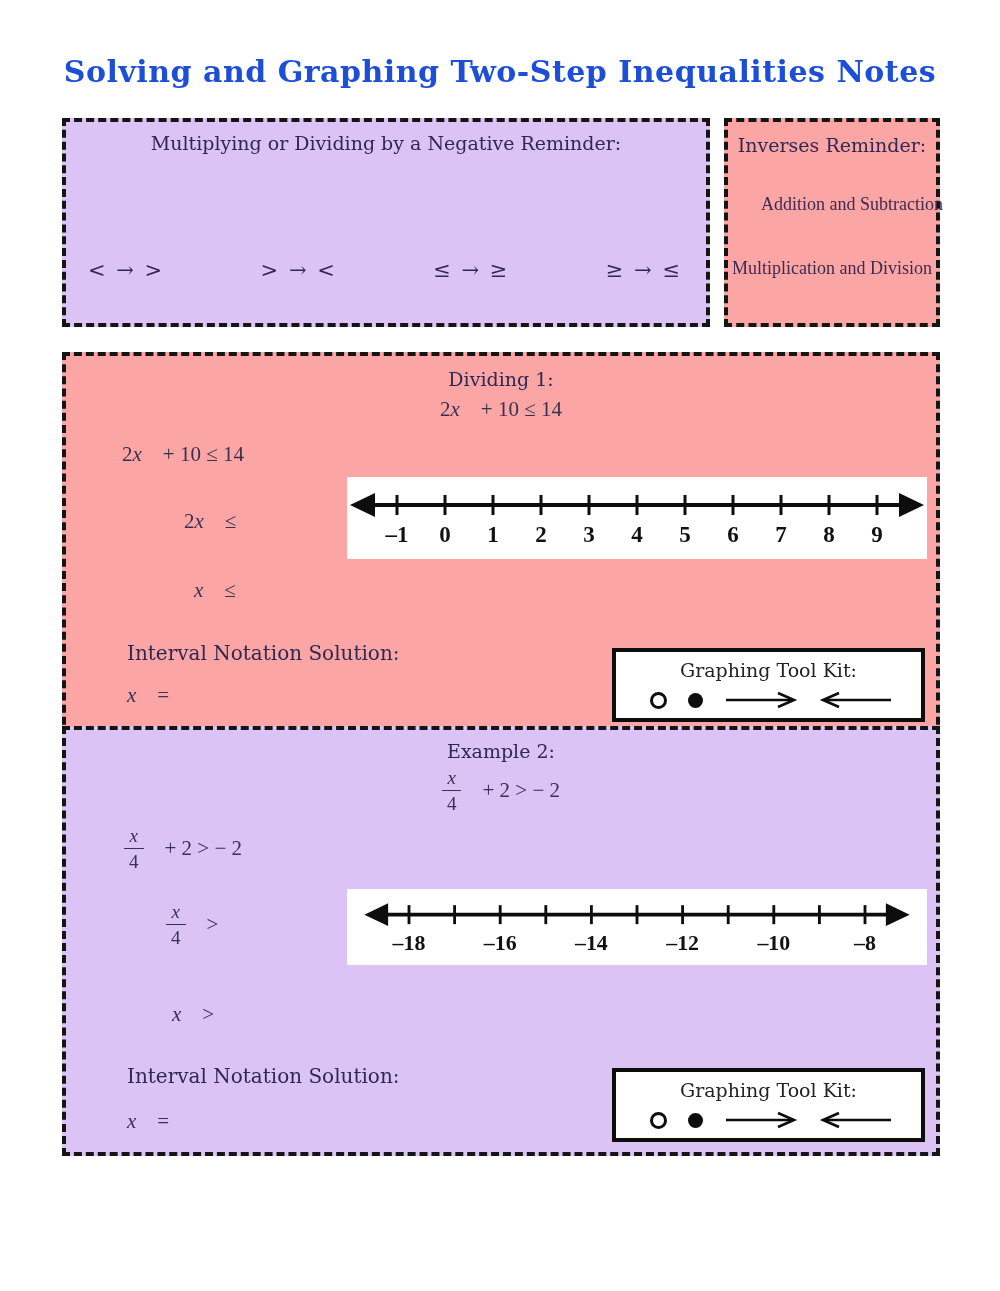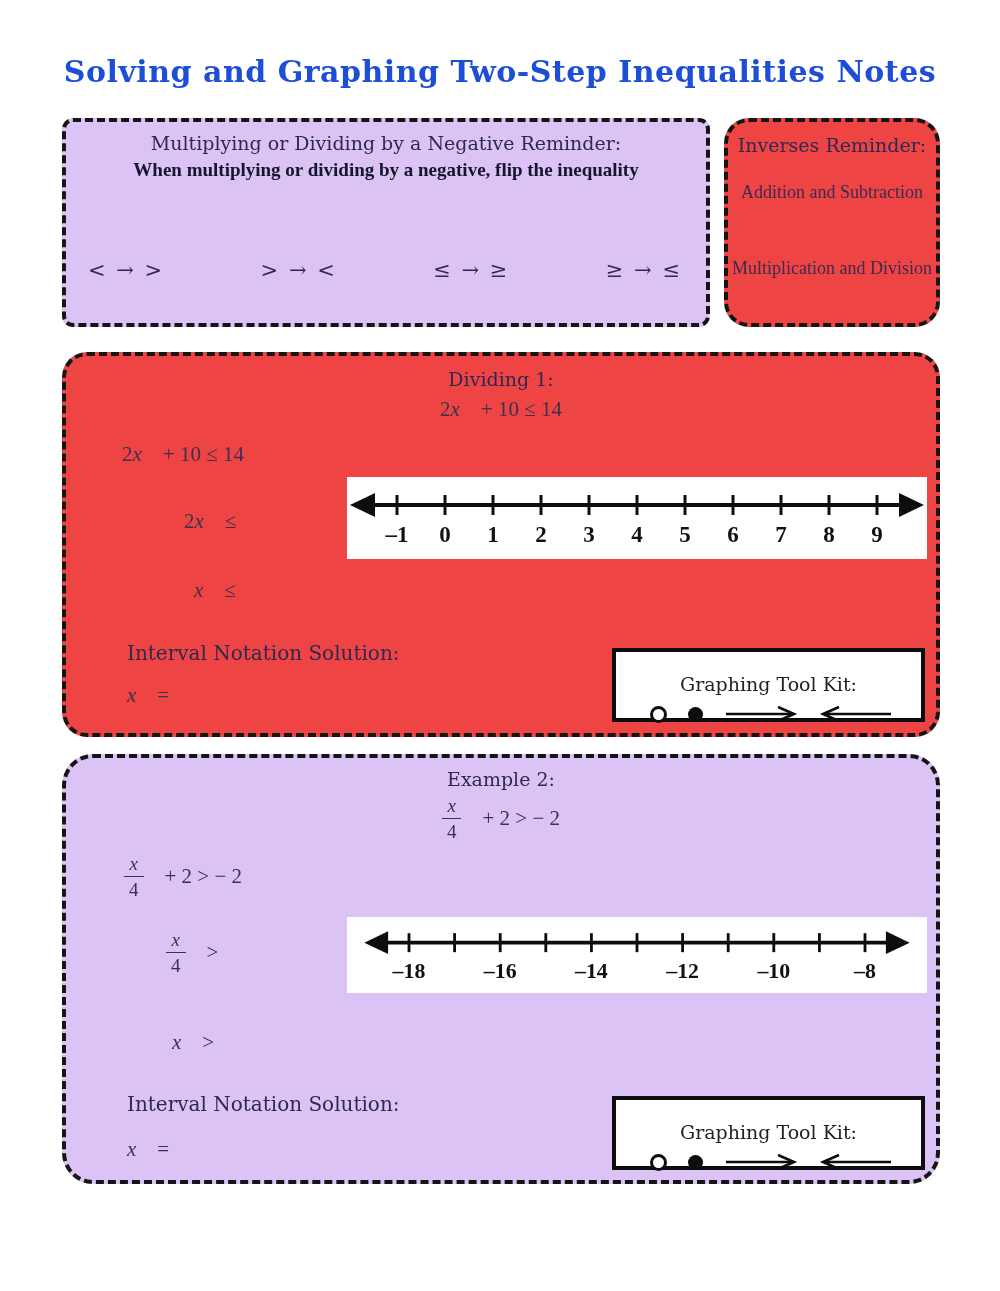--- a/index.html
+++ b/index.html
@@ -11,21 +11,21 @@
     color:#2e2843;
     overflow:hidden;
   }
   .page-title{
     position:absolute;left:0;top:54px;width:100%;
     text-align:center;font-size:30px;font-weight:bold;color:#1d4ed8;
     letter-spacing:.5px;
   }
   .box{position:absolute;border:4px dashed #151515;box-sizing:border-box;}
   .purple{background:#dcc3f6;}
-  .pink{background:#ef4444;border-radius:25px;}
+  .pink{background:#fca5a5;}
 
   .centered{position:absolute;left:0;width:100%;text-align:center;}
   .heading{font-size:19px;color:#2e2852;}
   .rule-bold{font-family:"Liberation Serif", serif;font-weight:bold;font-size:19px;color:#15152e;}
   .flips-row{position:absolute;left:0;top:136px;width:100%;display:flex;justify-content:space-between;padding:0 24px 0 22px;box-sizing:border-box;}
   .flip-item{font-size:21px;color:#2e2852;letter-spacing:2px;}
   .inv-item{font-family:"Liberation Serif", serif;font-size:18px;color:#3c2a50;}
 
   .math{font-family:"Liberation Serif", serif;font-size:21px;color:#383150;}
   .math .var{font-style:italic;}
@@ -33,36 +33,35 @@
   .frac{display:inline-flex;flex-direction:column;align-items:center;line-height:1;}
   .frac .num{font-style:italic;font-size:19px;padding-bottom:3px;}
   .frac .den{border-top:1.6px solid #383150;font-size:19px;padding:3px 5px 0 5px;}
 
   .numberline{position:absolute;background:#ffffff;}
   .numberline svg{display:block;width:100%;height:100%;}
 
   .toolkit{
     position:absolute;background:#ffffff;border:4px solid #0d0d0d;box-sizing:border-box;
   }
-  .toolkit-heading{margin-top:21px;text-align:center;font-size:19px;color:#222222;}
+  .toolkit-heading{margin-top:7px;text-align:center;font-size:19px;color:#222222;}
   .toolkit-row{display:flex;align-items:center;justify-content:space-between;padding:10px 28px 0 34px;}
   .dot-open{width:11px;height:11px;border:3px solid #0d0d0d;border-radius:50%;background:#ffffff;}
   .dot-closed{width:15px;height:15px;border-radius:50%;background:#0d0d0d;}
   .stroke{stroke:#0d0d0d;}
 </style>
 </head>
 <body>
 
 <div class="page">
 
   <div class="page-title">Solving and Graphing Two-Step Inequalities Notes</div>
 
-  <div class="box purple" style="left:62px;top:118px;width:648px;height:209px;border-radius:11px;">
+  <div class="box purple" style="left:62px;top:118px;width:648px;height:209px;">
     <div class="centered heading" style="top:10px;">Multiplying or Dividing by a Negative Reminder:</div>
-    <div class="centered rule-bold" style="top:37px;">When multiplying or dividing by a negative, flip the inequality</div>
     <div class="flips-row">
       <span class="flip-item">
         <span>&lt;</span>
         <span>→</span>
         <span>&gt;</span>
       </span>
       <span class="flip-item">
         <span>&gt;</span>
         <span>→</span>
         <span>&lt;</span>
@@ -75,21 +74,21 @@
       <span class="flip-item">
         <span>≥</span>
         <span>→</span>
         <span>≤</span>
       </span>
     </div>
   </div>
 
   <div class="box pink" style="left:724px;top:118px;width:216px;height:209px;">
     <div class="centered heading" style="top:12px;">Inverses Reminder:</div>
-    <div class="centered inv-item" style="top:60px;">Addition and Subtraction</div>
+    <div class="centered inv-item" style="top:72px;padding-left:20px;">Addition and Subtraction</div>
     <div class="centered inv-item" style="top:136px;">Multiplication and Division</div>
   </div>
 
   <div class="box pink" style="left:62px;top:352px;width:878px;height:385px;">
     <div class="centered heading" style="top:12px;">Dividing 1:</div>
 
     <div class="mline math" style="left:0;top:41px;width:100%;justify-content:center;">
       <span><span>2</span><span class="var">x</span></span>
       <span>+ 10 ≤ 14</span>
     </div>
@@ -156,21 +155,21 @@
           <polyline class="stroke" points="54,2 70,9 54,16" fill="none" stroke-width="2.6"></polyline>
         </svg>
         <svg width="74" height="18" viewBox="0 0 74 18">
           <line class="stroke" x1="6" y1="9" x2="72" y2="9" stroke-width="2.6"></line>
           <polyline class="stroke" points="20,2 4,9 20,16" fill="none" stroke-width="2.6"></polyline>
         </svg>
       </div>
     </div>
   </div>
 
-  <div class="box purple" style="left:62px;top:754px;width:878px;height:430px;border-radius:31px;">
+  <div class="box purple" style="left:62px;top:726px;width:878px;height:430px;">
     <div class="centered heading" style="top:10px;">Example 2:</div>
 
     <div class="mline math" style="left:0;top:38px;width:100%;justify-content:center;">
       <span class="frac">
         <span class="num">x</span>
         <span class="den">4</span>
       </span>
       <span>+ 2 &gt; − 2</span>
     </div>
 

